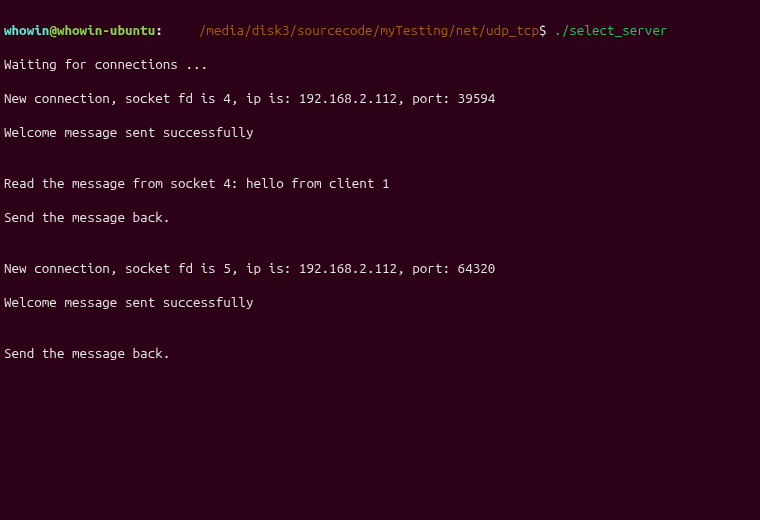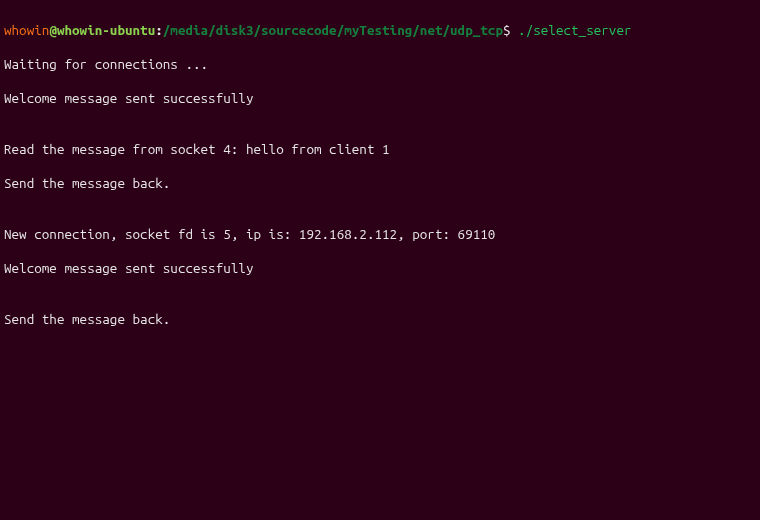--- a/index.html
+++ b/index.html
@@ -8,41 +8,42 @@
       width: 760px;
       height: 520px;
       font-family: "Ubuntu Mono", "DejaVu Sans Mono", "Consolas", monospace;
       font-size: 13.5px;
       line-height: 17px;
       color: #e8e8e8;
       padding: 5px 4px;
       overflow: hidden;
     }
     .terminal { white-space: pre; }
-    .prompt-user { color: #f97316; font-weight: normal; }
+    .prompt-user { color: #5eead4; font-weight: bold; }
     .prompt-host { color: #8bd24f; font-weight: bold; margin-top: 25px; }
     .prompt-at { color: #8bd24f; font-weight: bold; }
     .prompt-sep { color: #e8e8e8; font-weight: bold; }
-    .prompt-path { color: #15803d; font-weight: bold; }
+    .prompt-path { color: #a16207; font-weight: normal; margin-left: 36px; }
     .prompt-dollar { color: #e8e8e8; }
     .cmd { color: #22c55e; }
     .line { display: block; }
   </style>
 </head>
 <body>
 
 <div class="terminal">
 <span class="line"><span class="prompt-user">whowin</span><span class="prompt-at">@</span><span class="prompt-host">whowin-ubuntu</span><span class="prompt-sep">:</span><span class="prompt-path">/media/disk3/sourcecode/myTesting/net/udp_tcp</span><span class="prompt-dollar">$ </span><span class="cmd">./select_server</span></span>
 <span class="line">Waiting for connections ...</span>
+<span class="line">New connection, socket fd is 4, ip is: 192.168.2.112, port: 39594</span>
 <span class="line">Welcome message sent successfully</span>
 <span class="line"></span>
 <span class="line">Read the message from socket 4: hello from client 1</span>
 <span class="line">Send the message back.</span>
 <span class="line"></span>
-<span class="line">New connection, socket fd is 5, ip is: 192.168.2.112, port: 69110</span>
+<span class="line">New connection, socket fd is 5, ip is: 192.168.2.112, port: 64320</span>
 <span class="line">Welcome message sent successfully</span>
 <span class="line"></span>
 <span class="line">Send the message back.</span>
 <span class="line"></span>
 
 
 
 <span class="line"></span>
 
 

